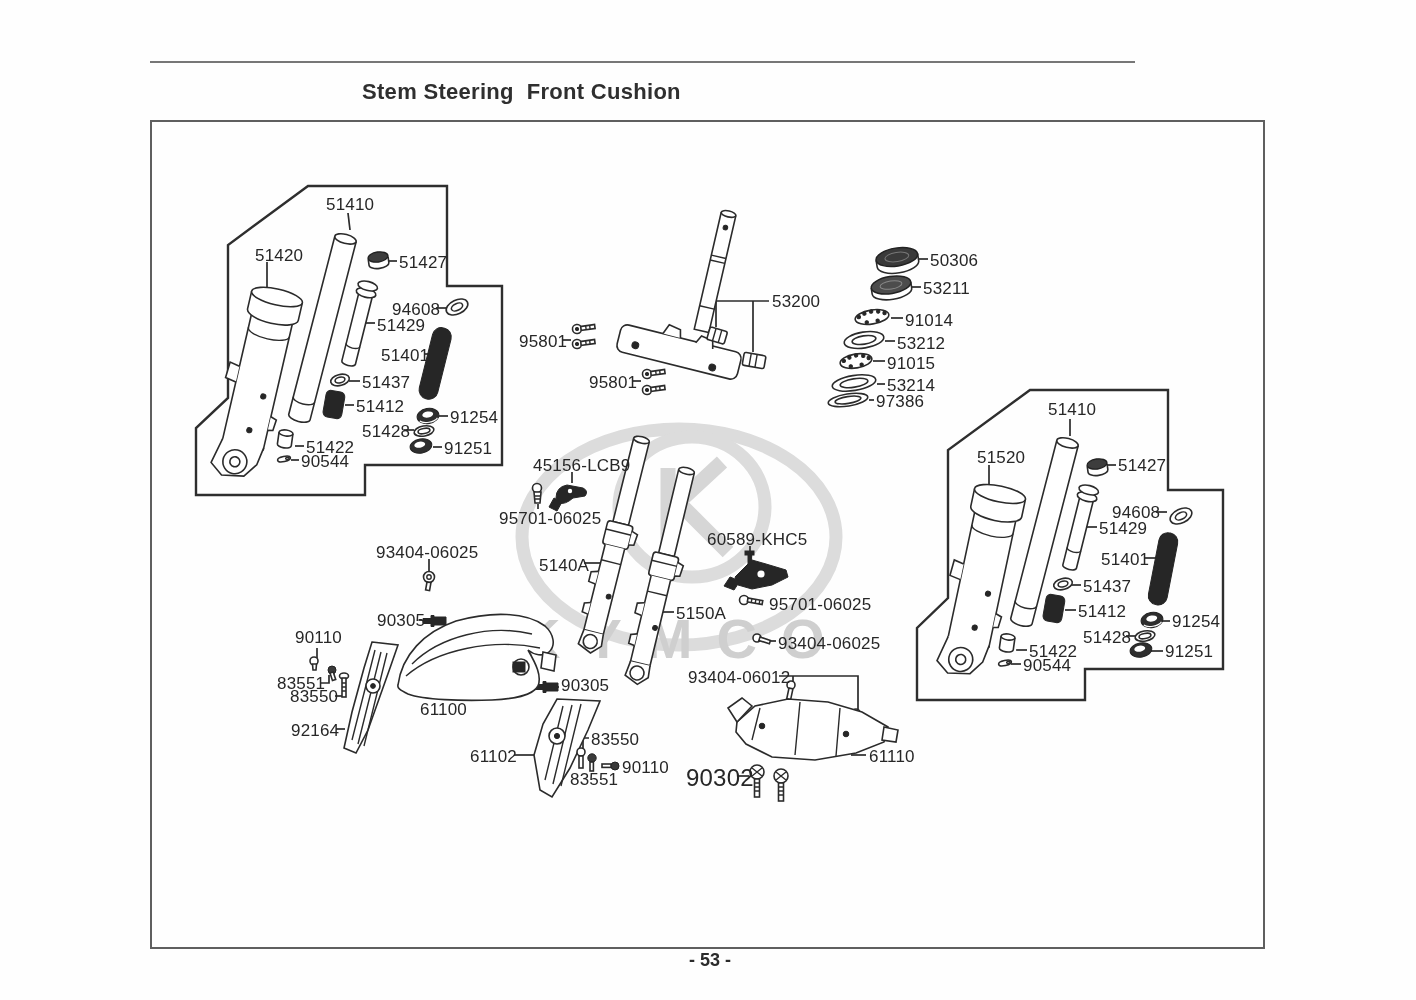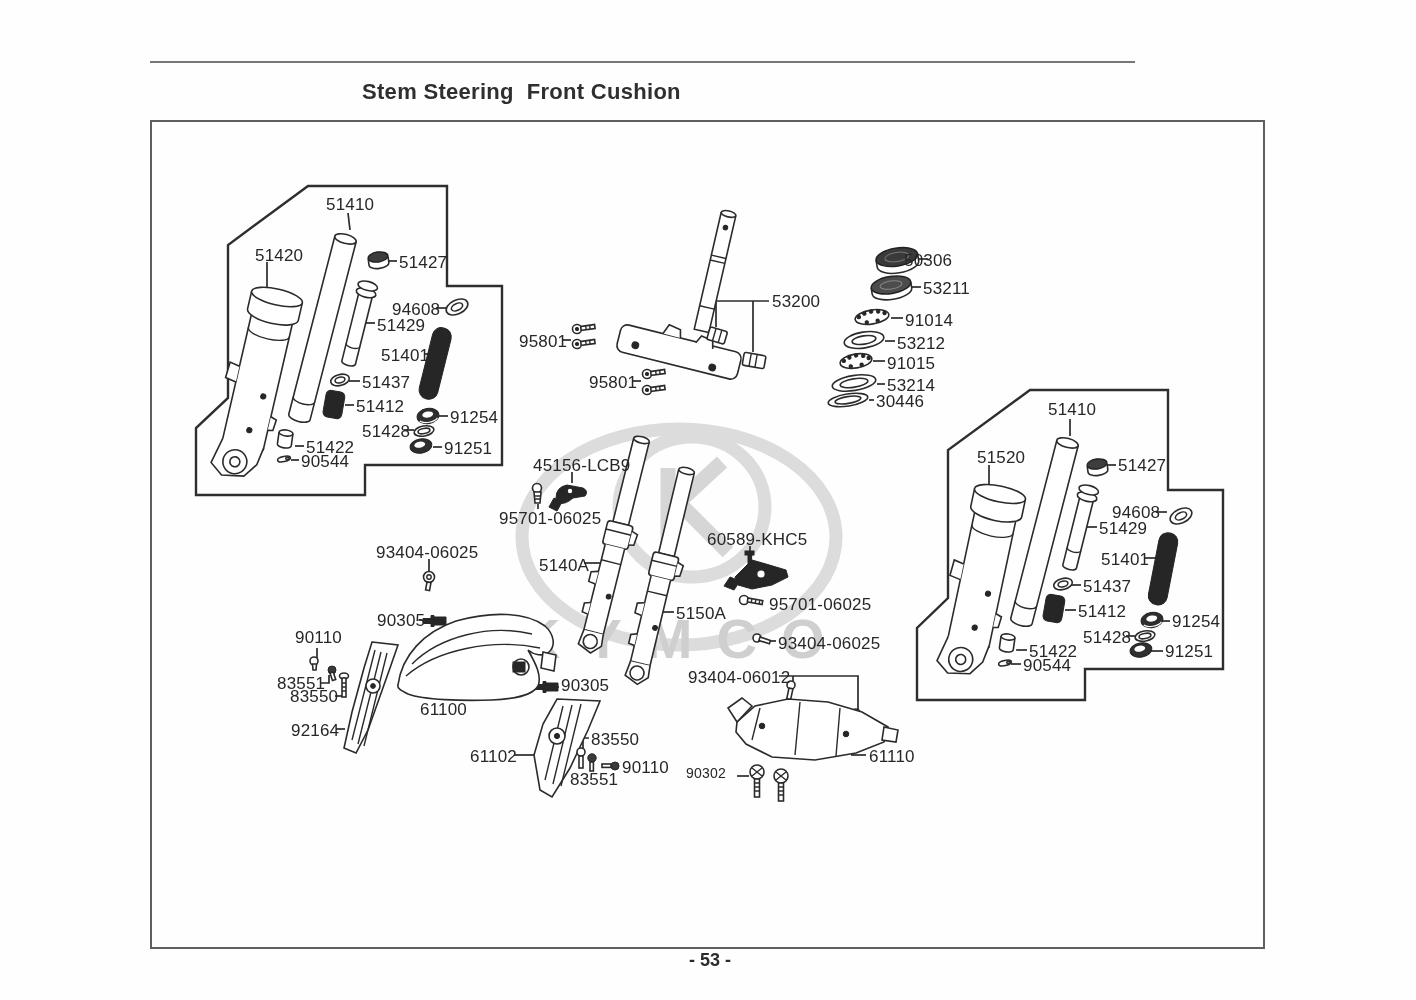--- a/index.html
+++ b/index.html
@@ -10,21 +10,21 @@
   .top-rule{position:absolute;left:150px;top:61px;width:985px;height:0;border-top:2px solid #777;}
   .code-box{position:absolute;left:150px;top:61px;width:154px;height:55px;border:2px solid #5f5f5f;
             display:flex;align-items:center;justify-content:center;}
   .code-box span{font-size:21px;font-weight:bold;color:#2b2b2b;letter-spacing:1px;}
   .doc-title{position:absolute;left:362px;top:79px;font-size:22px;font-weight:bold;color:#2f2f2f;
              white-space:pre;letter-spacing:0.3px;}
   .page-num{position:absolute;left:645px;top:950px;width:130px;text-align:center;
             font-size:18px;font-weight:bold;color:#2b2b2b;}
   .lb{position:absolute;font-size:17px;font-weight:normal;color:#272727;white-space:nowrap;
       line-height:1;letter-spacing:0.2px;}
-  .lb-lg{font-size:14px;}
+  .lb-lg{font-size:24px;}
   svg.art{position:absolute;left:0;top:0;}
   .p{fill:#ffffff;stroke:#2b2b2b;stroke-width:1.6;}
   .ln{fill:none;stroke:#2b2b2b;stroke-width:1.4;}
   .ld{fill:none;stroke:#2b2b2b;stroke-width:1.7;}
   .d{fill:#262626;stroke:#262626;stroke-width:1;}
   .outline{fill:none;stroke:#2e2e2e;stroke-width:2.4;}
   .wm{fill:none;stroke:#dcdcdc;stroke-width:13;}
 </style>
 </head>
 <body>
@@ -501,27 +501,27 @@
   <div class="lb" style="left:450px;top:409px">91254</div>
   <div class="lb" style="left:362px;top:423px">51428</div>
   <div class="lb" style="left:444px;top:440px">91251</div>
   <div class="lb" style="left:306px;top:439px">51422</div>
   <div class="lb" style="left:301px;top:453px">90544</div>
 
   <div class="lb" style="left:519px;top:333px">95801</div>
   <div class="lb" style="left:589px;top:374px">95801</div>
   <div class="lb" style="left:772px;top:293px">53200</div>
 
-  <div class="lb" style="left:904px;top:252px">50306</div>
+  <div class="lb" style="left:930px;top:252px">50306</div>
   <div class="lb" style="left:923px;top:280px">53211</div>
   <div class="lb" style="left:905px;top:312px">91014</div>
   <div class="lb" style="left:897px;top:335px">53212</div>
   <div class="lb" style="left:887px;top:355px">91015</div>
   <div class="lb" style="left:887px;top:377px">53214</div>
-  <div class="lb" style="left:876px;top:393px">30446</div>
+  <div class="lb" style="left:876px;top:393px">97386</div>
 
   <div class="lb" style="left:533px;top:457px">45156-LCB9</div>
   <div class="lb" style="left:499px;top:510px">95701-06025</div>
   <div class="lb" style="left:539px;top:557px">5140A</div>
   <div class="lb" style="left:707px;top:531px">60589-KHC5</div>
   <div class="lb" style="left:769px;top:596px">95701-06025</div>
   <div class="lb" style="left:676px;top:605px">5150A</div>
   <div class="lb" style="left:778px;top:635px">93404-06025</div>
 
   <div class="lb" style="left:376px;top:544px">93404-06025</div>

